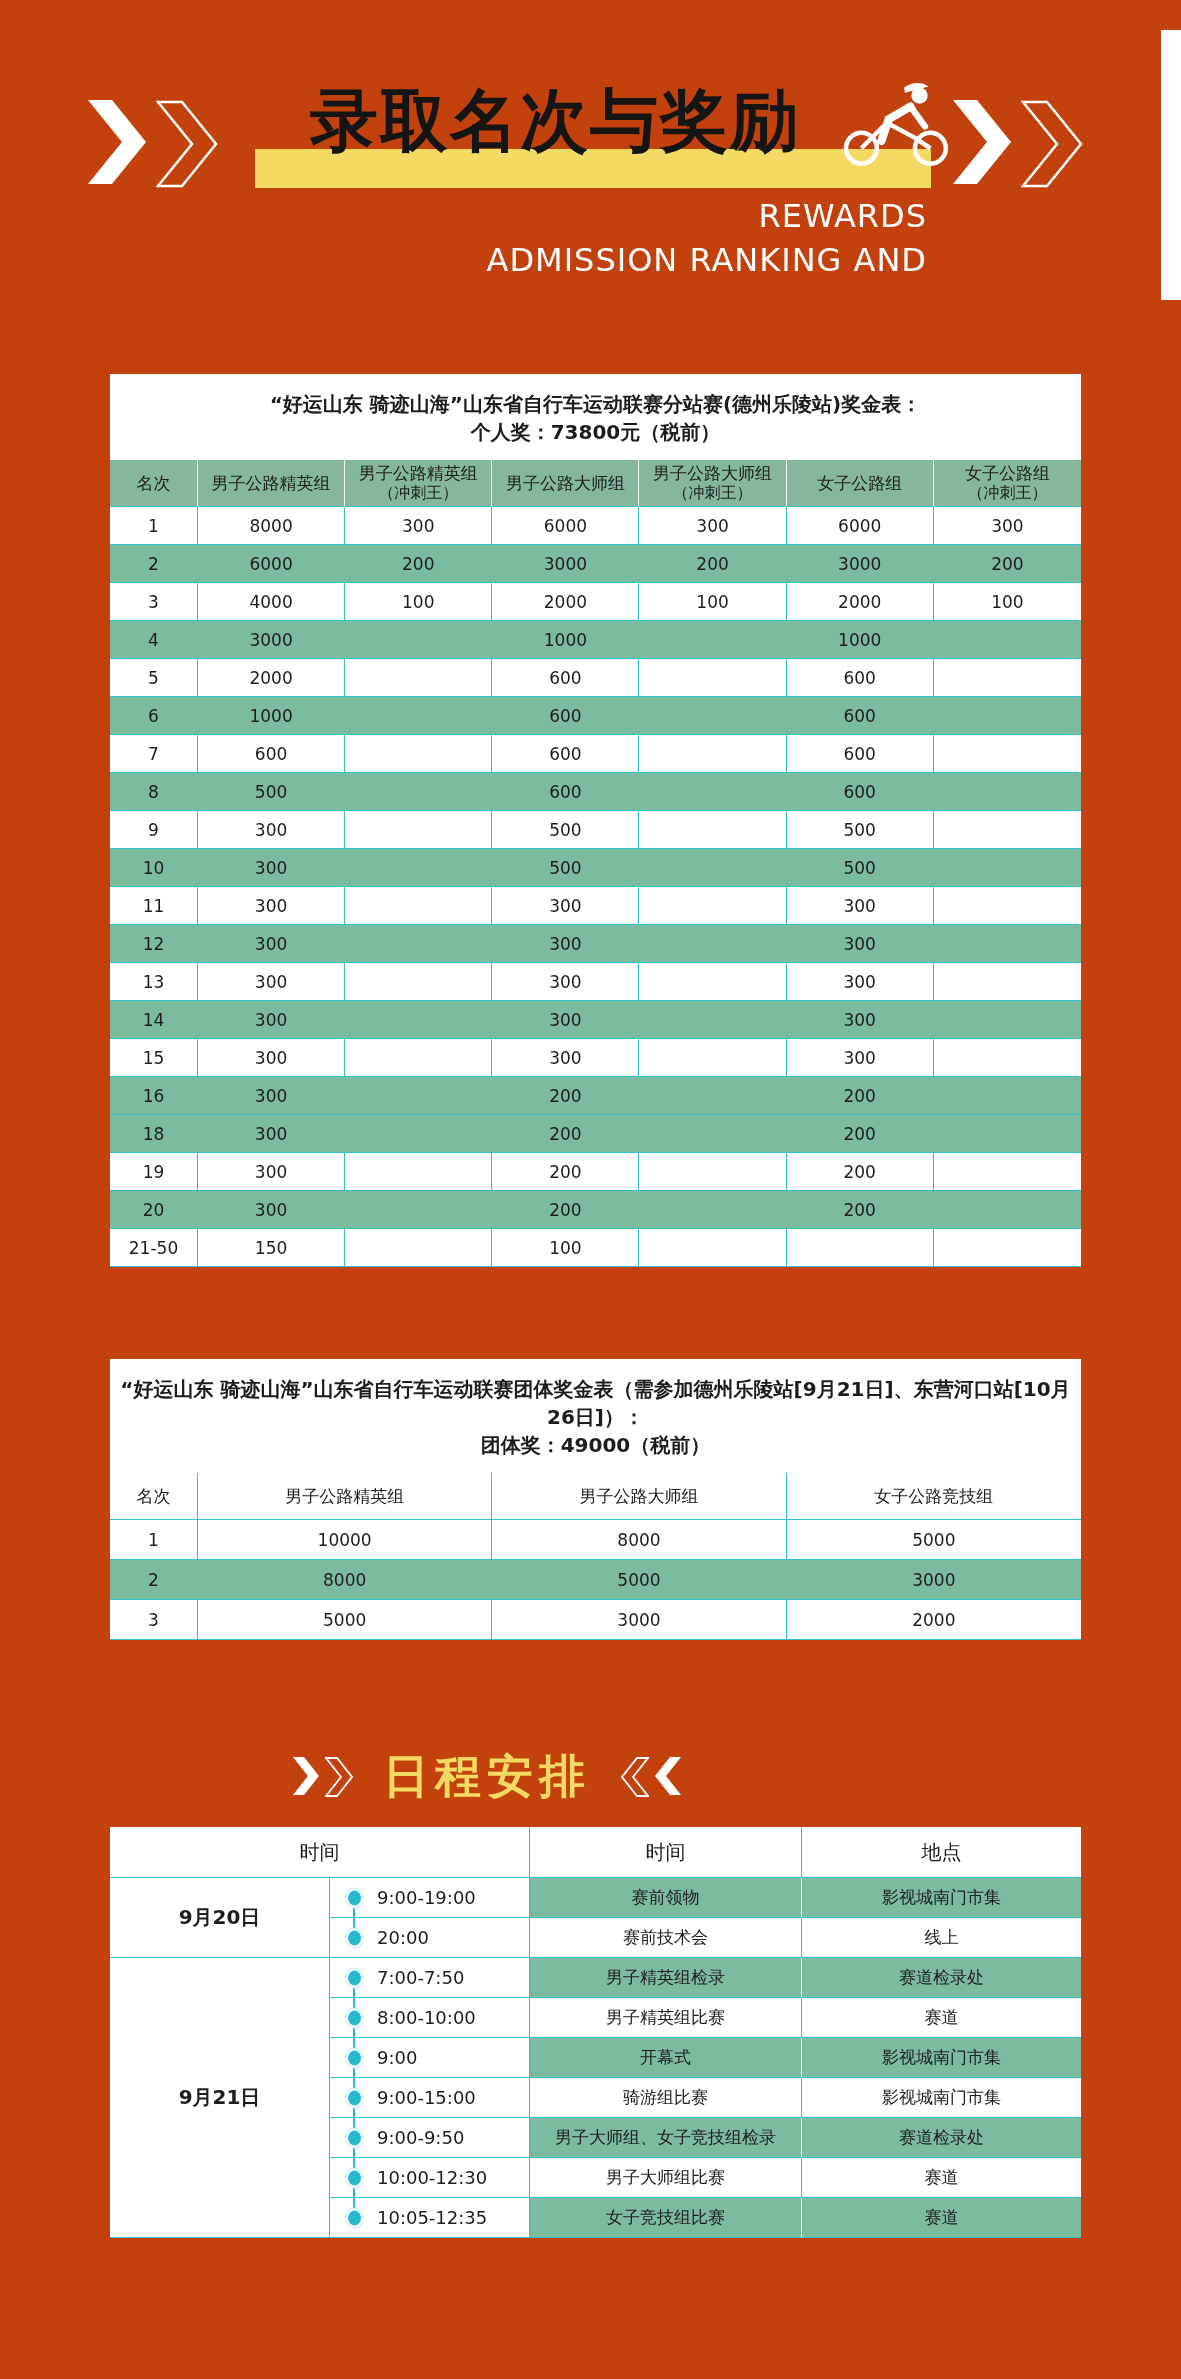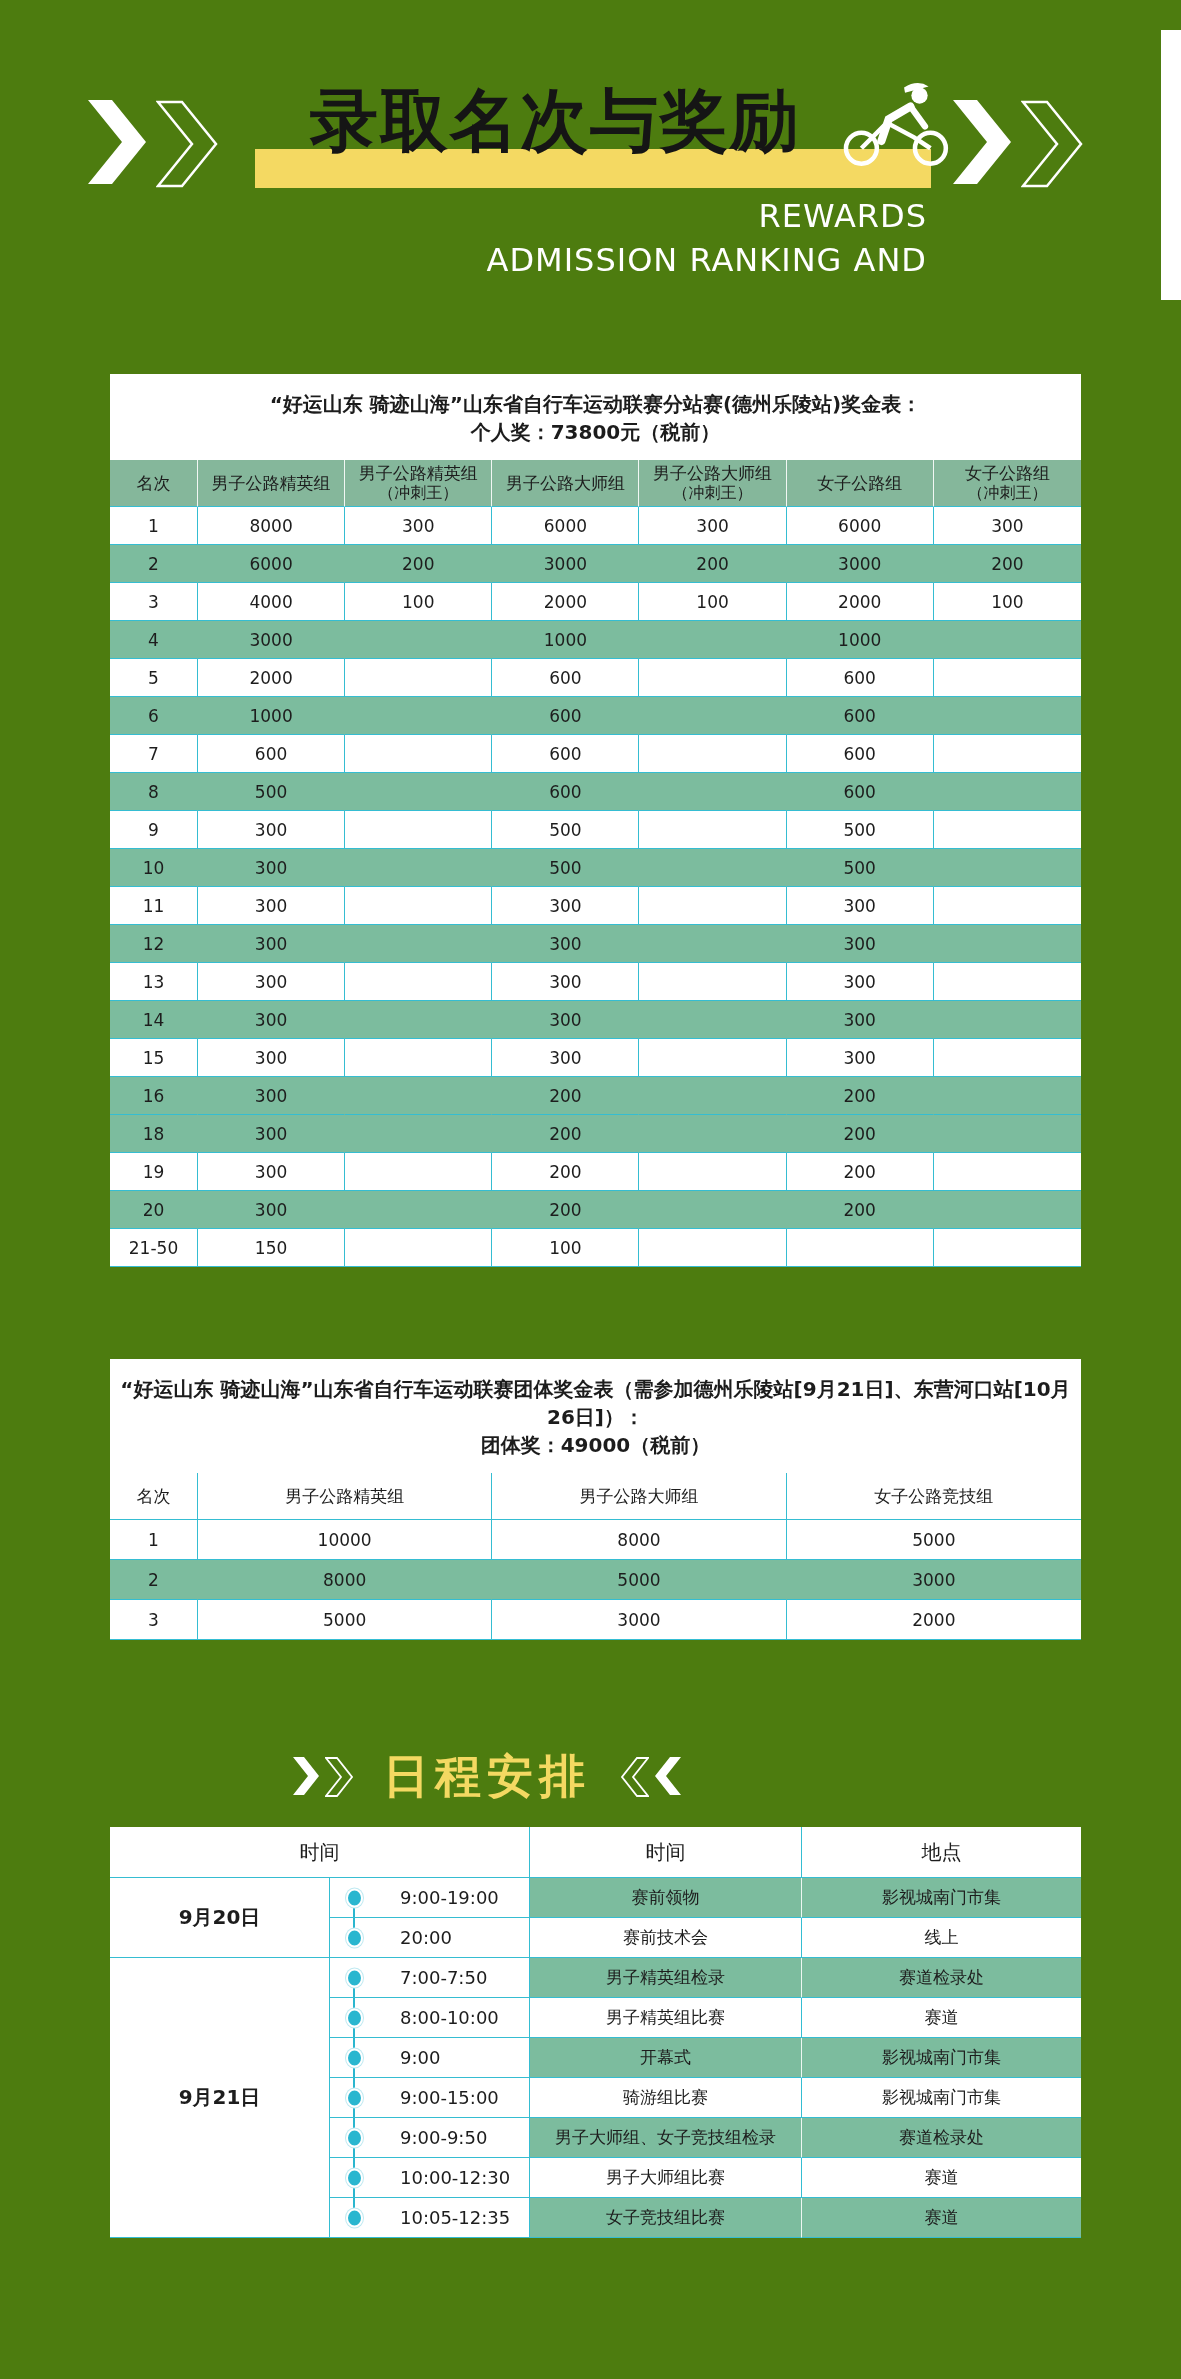--- a/index.html
+++ b/index.html
@@ -1,17 +1,17 @@
 <!DOCTYPE html>
 <html><head>
 <meta charset="utf-8">
 <style>
   html,body{margin:0;padding:0;}
   body{font-family:"DejaVu Sans","Liberation Sans",sans-serif;}
-  .page{position:relative;width:1181px;height:2379px;background:#4d7c0f;overflow:hidden;}
+  .page{position:relative;width:1181px;height:2379px;background:#c2410c;overflow:hidden;}
 
   
   .white-strip{position:absolute;right:0;top:30px;width:20px;height:270px;background:#ffffff;}
 
   
   .chevrons{position:absolute;display:flex;gap:10px;}
   .chevrons-left{left:88px;top:100px;}
   .chevrons-right{left:953px;top:100px;}
   .yellow-bar{position:absolute;left:255px;top:149px;width:676px;height:39px;background:#f4d962;}
   .page-title{position:absolute;left:262px;top:76px;width:586px;margin:0;text-align:center;
@@ -63,21 +63,21 @@
   .tbl-sched col.c-date{width:220px;}
   .tbl-sched col.c-time{width:200px;}
   .tbl-sched col.c-event{width:272px;}
   .tbl-sched col.c-loc{width:279px;}
   .tbl-sched thead th{height:50px;background:#ffffff;font-weight:normal;font-size:20px;}
   .tbl-sched tbody td{height:39px;background:#ffffff;}
   .tbl-sched td.shade{background:#7cbc9e;}
   .tbl-sched td.event-cell.shade{border-right-color:#eef7f2;}
   .date-cell{font-weight:bold;font-size:20px;}
   .time-cell{position:relative;text-align:left;}
-  .time-text{margin-left:70px;font-size:18px;}
+  .time-text{margin-left:47px;font-size:18px;}
   .bullet{position:absolute;left:16px;top:50%;transform:translateY(-50%);width:13px;height:15px;
       border-radius:50%;background:#2ab6cf;border:2px solid #ffffff;box-shadow:0 0 0 1px #bfe9f1;z-index:2;}
   .time-cell::before,.time-cell::after{content:"";position:absolute;left:23px;width:2px;background:#2ab6cf;z-index:1;}
   .time-cell:not(.grp-first)::before{top:0;height:50%;}
   .time-cell:not(.grp-last)::after{top:50%;bottom:0;}
 </style>
 </head>
 <body>
 
 <div class="page">

